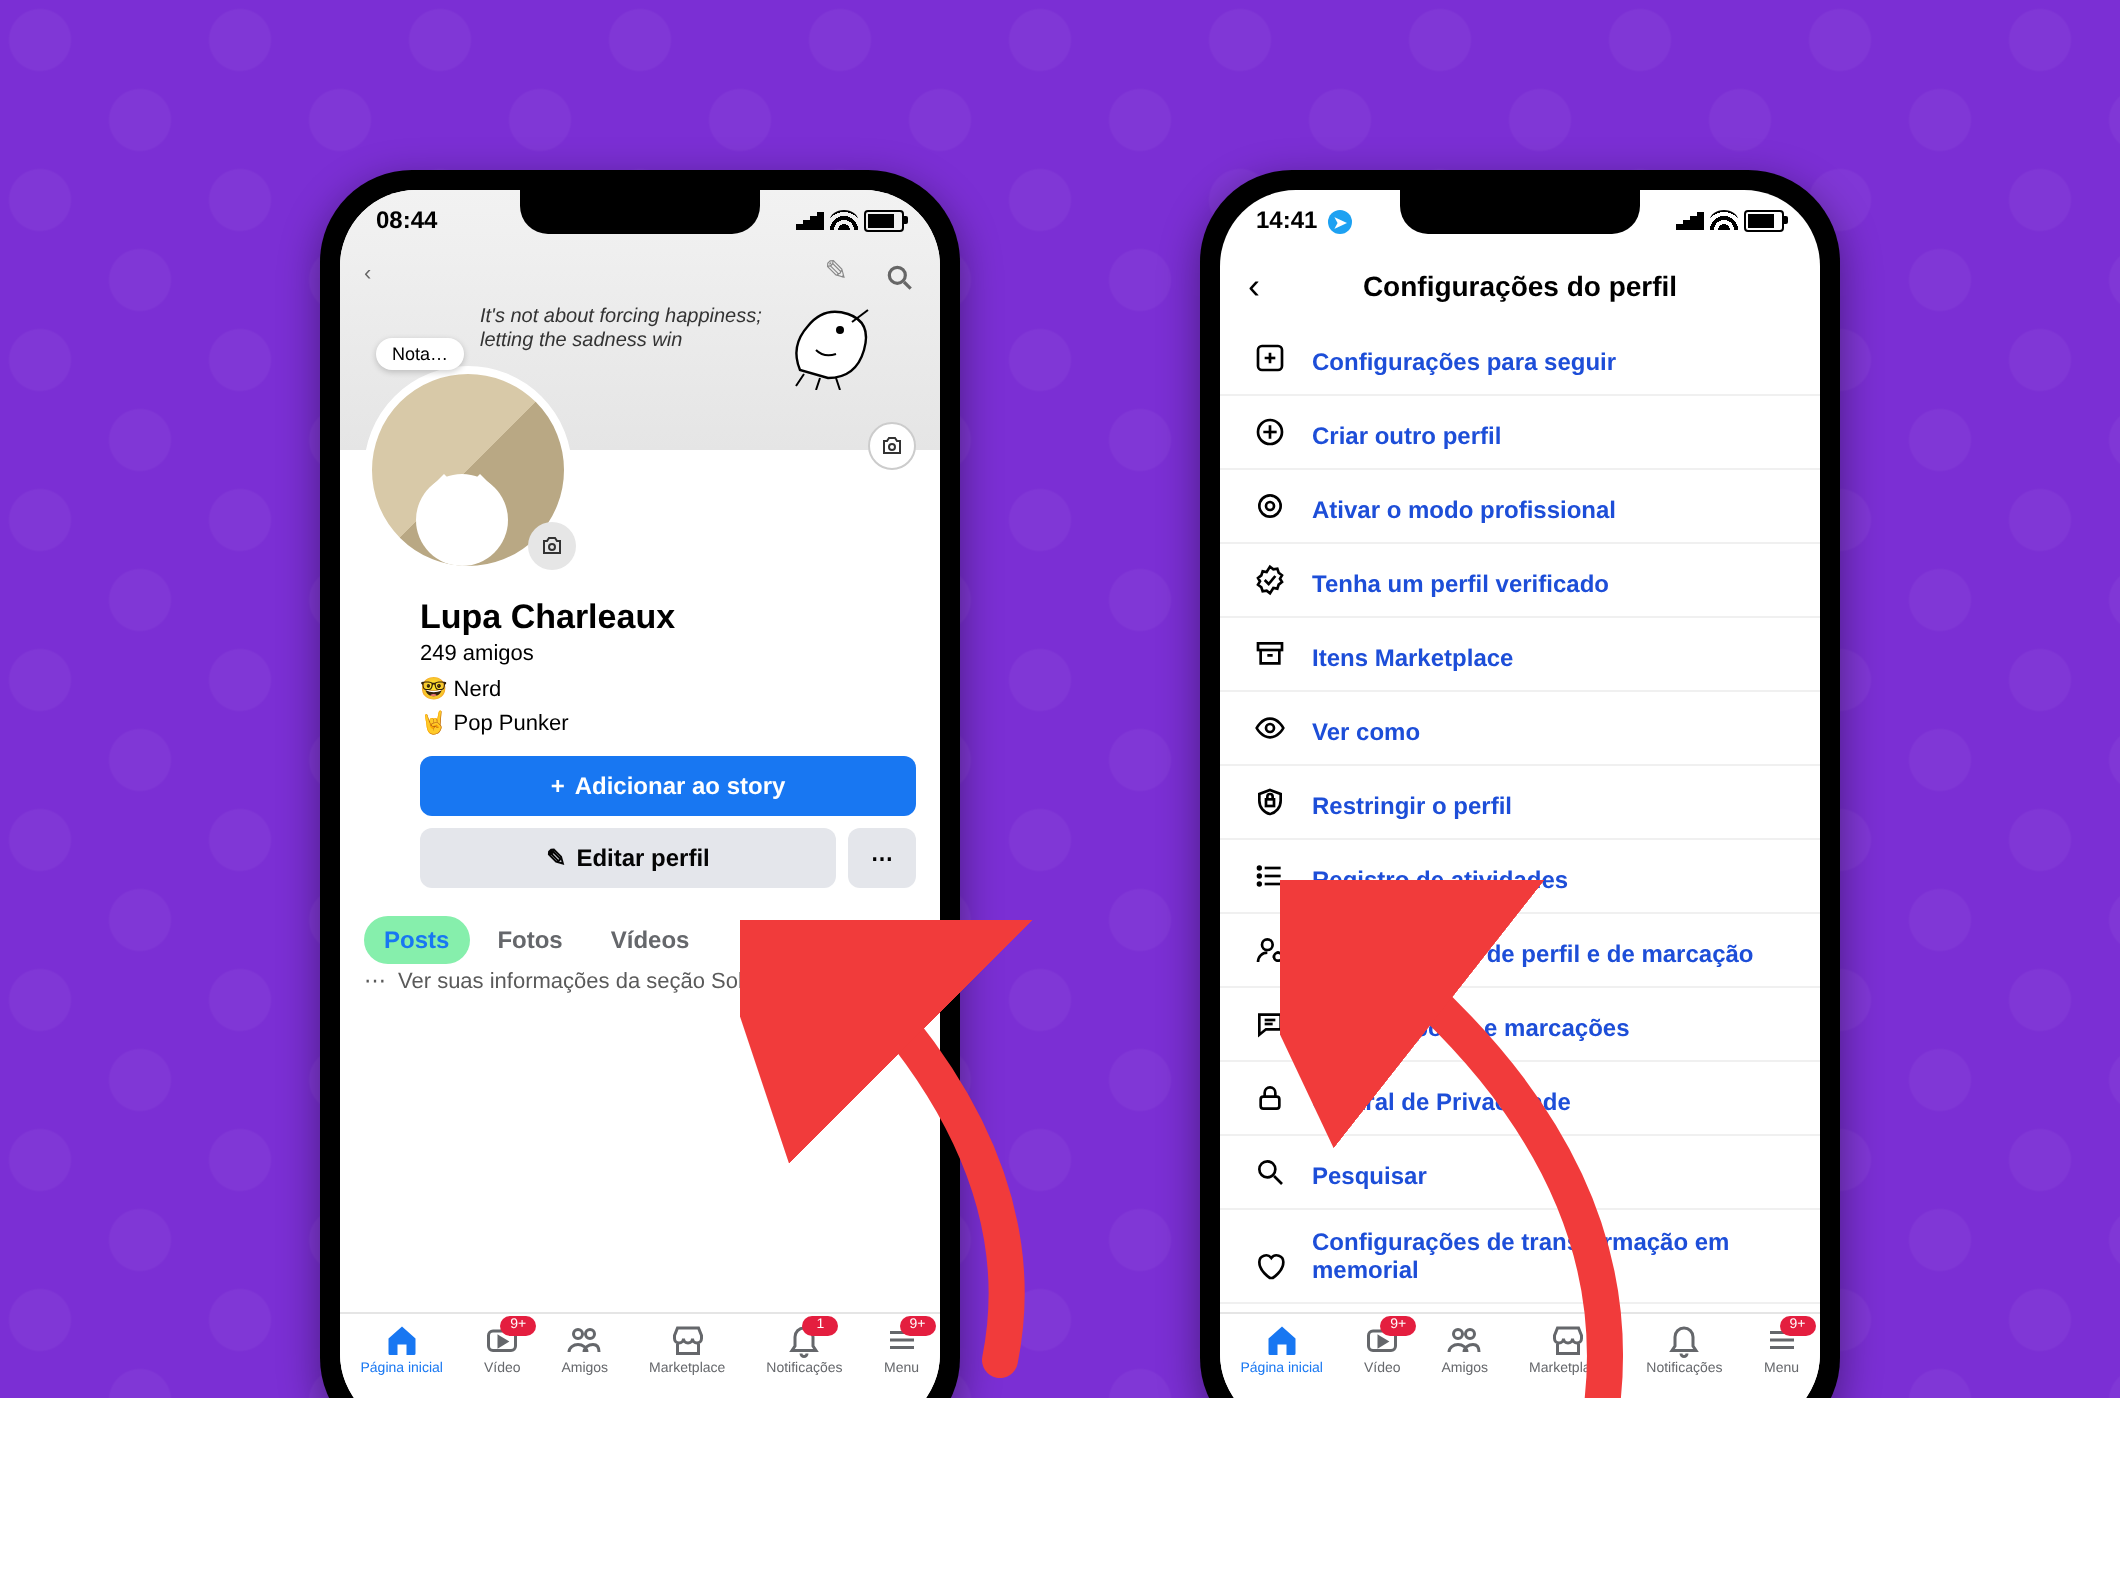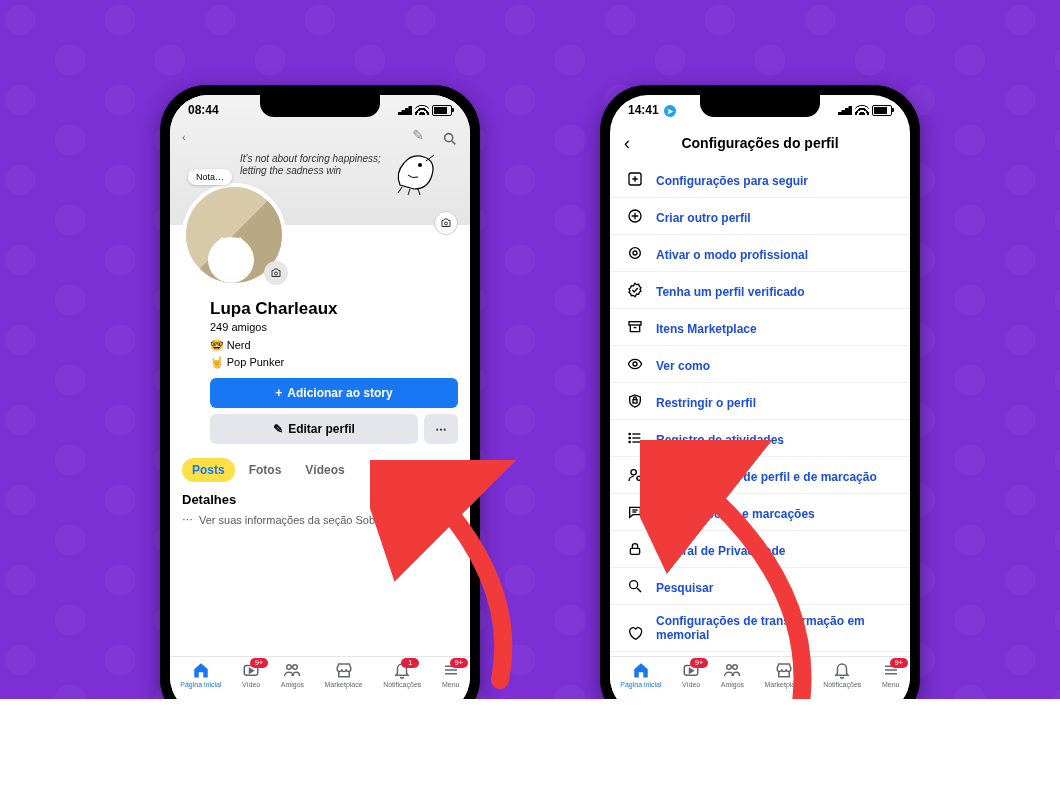--- a/index.html
+++ b/index.html
@@ -78,21 +78,21 @@
   .bio{font-size:11px;margin-top:4px;line-height:1.5;}
   .btn{display:flex;align-items:center;justify-content:center;gap:5px;border-radius:6px;height:30px;font-size:12px;font-weight:600;margin-top:8px;}
   .btn.primary{background:#1877f2;color:#fff;}
   .btn.secondary{background:#e4e6eb;color:#050505;}
   .btn-row{display:flex;gap:6px;margin-top:6px;}
   .btn-row .btn{flex:1;margin-top:0;}
   .more-btn{width:34px;flex:none;background:#e4e6eb;border-radius:6px;display:flex;align-items:center;justify-content:center;font-weight:700;}
 
   .tabs{display:flex;gap:4px;margin-top:14px;padding:0 12px;font-size:12px;font-weight:600;}
   .tab{padding:5px 10px;border-radius:14px;color:#65676b;}
-  .tab.active{background:#fde047;color:#1877f2;}
+  .tab.active{background:#86efac;color:#1877f2;}
 
   .section-title{font-size:13px;font-weight:700;padding:10px 12px 4px 12px;}
   .about-row{display:flex;gap:6px;align-items:center;padding:2px 12px;font-size:11px;color:#5a5a5a;}
 
   
   .r-header{display:flex;align-items:center;justify-content:center;height:36px;position:relative;font-size:14px;font-weight:700;}
   .r-header .back{position:absolute;left:14px;font-weight:400;font-size:18px;}
   .r-list{}
   .r-item{display:flex;align-items:flex-end;gap:12px;padding:9px 16px;border-bottom:1px solid #f0f0f0;font-size:12px;font-weight:600;color:#1d4ed8;}
   .r-item .ic{width:18px;height:18px;display:flex;align-items:center;justify-content:center;color:#1c1e21;flex:none;}
@@ -201,21 +201,20 @@
           </div>
         </div>
       </div>
 
       <div class="tabs">
         <div class="tab active">Posts</div>
         <div class="tab">Fotos</div>
         <div class="tab">Vídeos</div>
       </div>
 
-      <div class="section-title">Detalhes</div>
       <div class="about-row">
         <span>⋯</span>
         <span>Ver suas informações da seção Sobre</span>
       </div>
 
       <div class="tabbar">
         <div class="tb active">
           <span class="icon">
             <svg width="18" height="18" viewBox="0 0 24 24" fill="#1877f2">
                 <path d="M3 11l9-8 9 8v10a1 1 0 01-1 1h-5v-7h-6v7H4a1 1 0 01-1-1z"></path>

